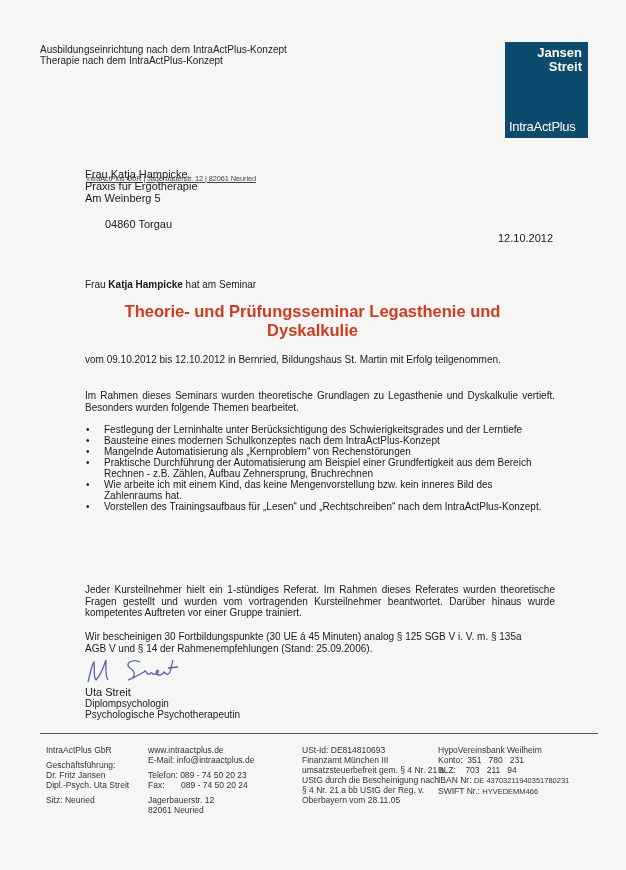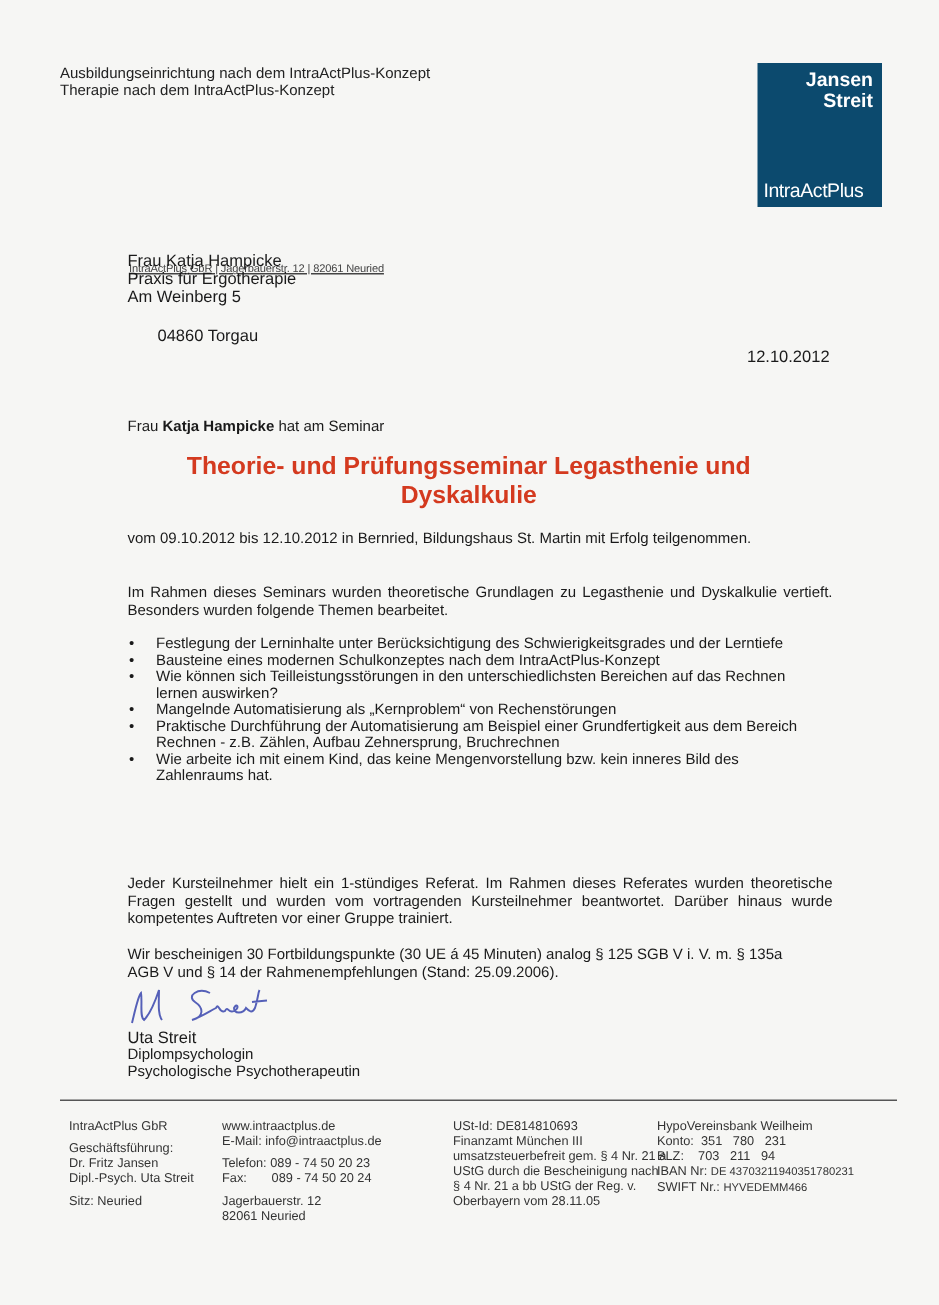--- a/index.html
+++ b/index.html
@@ -84,24 +84,24 @@
 
 <div class="abs title">Theorie- und Prüfungsseminar Legasthenie und Dyskalkulie</div>
 
 <div class="abs para period" style="text-align:left;">vom 09.10.2012 bis 12.10.2012 in Bernried, Bildungshaus St. Martin mit Erfolg teilgenommen.</div>
 
 <div class="abs para p1">Im Rahmen dieses Seminars wurden theoretische Grundlagen zu Legasthenie und Dyskalkulie vertieft. Besonders wurden folgende Themen bearbeitet.</div>
 
 <ul class="topics">
   <li>Festlegung der Lerninhalte unter Berücksichtigung des Schwierigkeitsgrades und der Lerntiefe</li>
   <li>Bausteine eines modernen Schulkonzeptes nach dem IntraActPlus-Konzept</li>
-  <li style="padding-right:28px;">Wie können sich Teilleistungsstörungen in den unterschiedlichsten Bereichen auf das Rechnen lernen auswirken?</li>
   <li>Mangelnde Automatisierung als „Kernproblem“ von Rechenstörungen</li>
   <li style="padding-right:10px;">Praktische Durchführung der Automatisierung am Beispiel einer Grundfertigkeit aus dem Bereich Rechnen - z.B. Zählen, Aufbau Zehnersprung, Bruchrechnen</li>
   <li style="padding-right:60px;">Wie arbeite ich mit einem Kind, das keine Mengenvorstellung bzw. kein inneres Bild des Zahlenraums hat.</li>
+  <li>Vorstellen des Trainingsaufbaus für „Lesen“ und „Rechtschreiben“ nach dem IntraActPlus-Konzept.</li>
 </ul>
 
 <div class="abs para p2">Jeder Kursteilnehmer hielt ein 1-stündiges Referat. Im Rahmen dieses Referates wurden theoretische Fragen gestellt und wurden vom vortragenden Kursteilnehmer beantwortet. Darüber hinaus wurde kompetentes Auftreten vor einer Gruppe trainiert.</div>
 
 <div class="abs para p3" style="text-align:left;width:440px;">Wir bescheinigen 30 Fortbildungspunkte (30 UE á 45 Minuten) analog § 125 SGB V i. V. m. § 135a AGB V und § 14 der Rahmenempfehlungen (Stand: 25.09.2006).</div>
 
 <div class="abs signature">
   <svg width="110" height="30" viewBox="0 0 110 30">
     <path d="M4 26 C6 18 8 8 10 6 C11 12 9 22 12 24 C16 20 20 10 22 4 C22 12 21 20 24 24" fill="none" stroke="#5560b8" stroke-width="1.3"></path>
     <path d="M56 6 C48 2 40 8 46 12 C52 16 52 22 44 24 C50 22 56 18 60 16 C62 12 62 20 66 18 C68 14 68 20 72 18 C76 16 74 12 72 16 C72 20 78 20 80 16 C82 18 84 20 86 16 C88 10 88 6 89 4 M84 12 L94 11" fill="none" stroke="#5560b8" stroke-width="1.3"></path>

